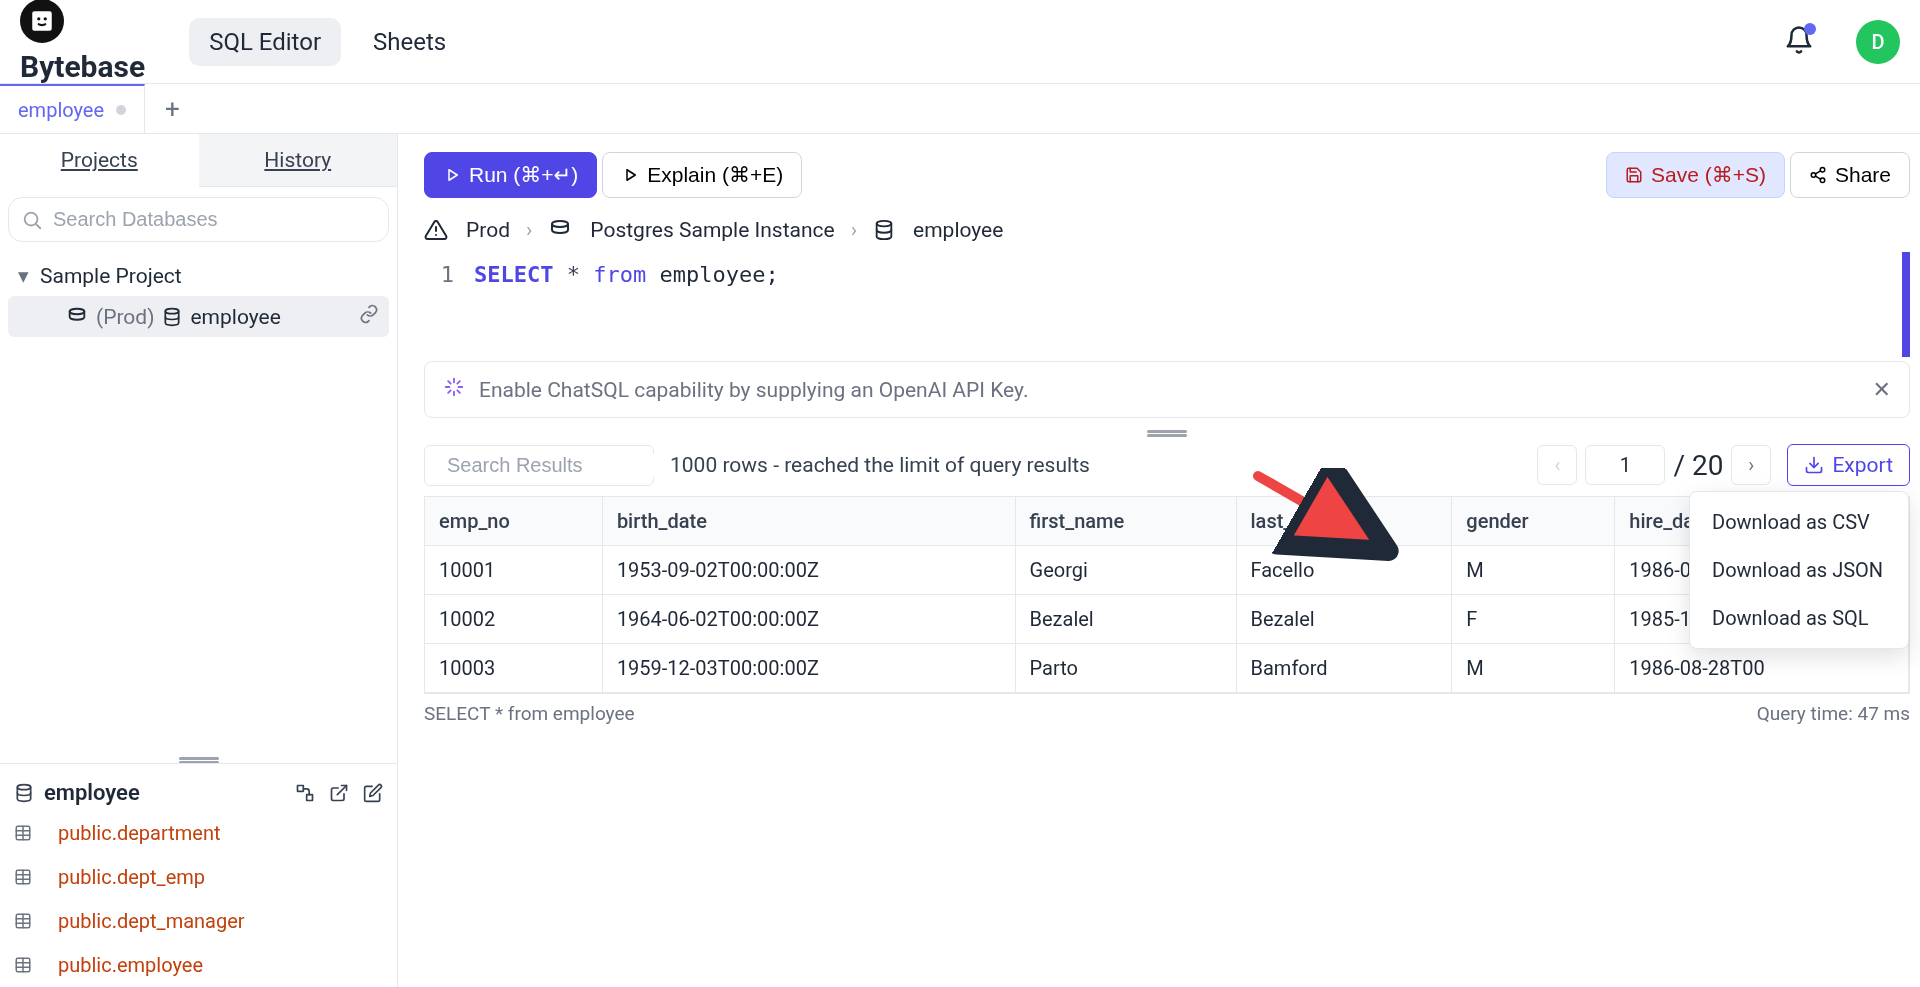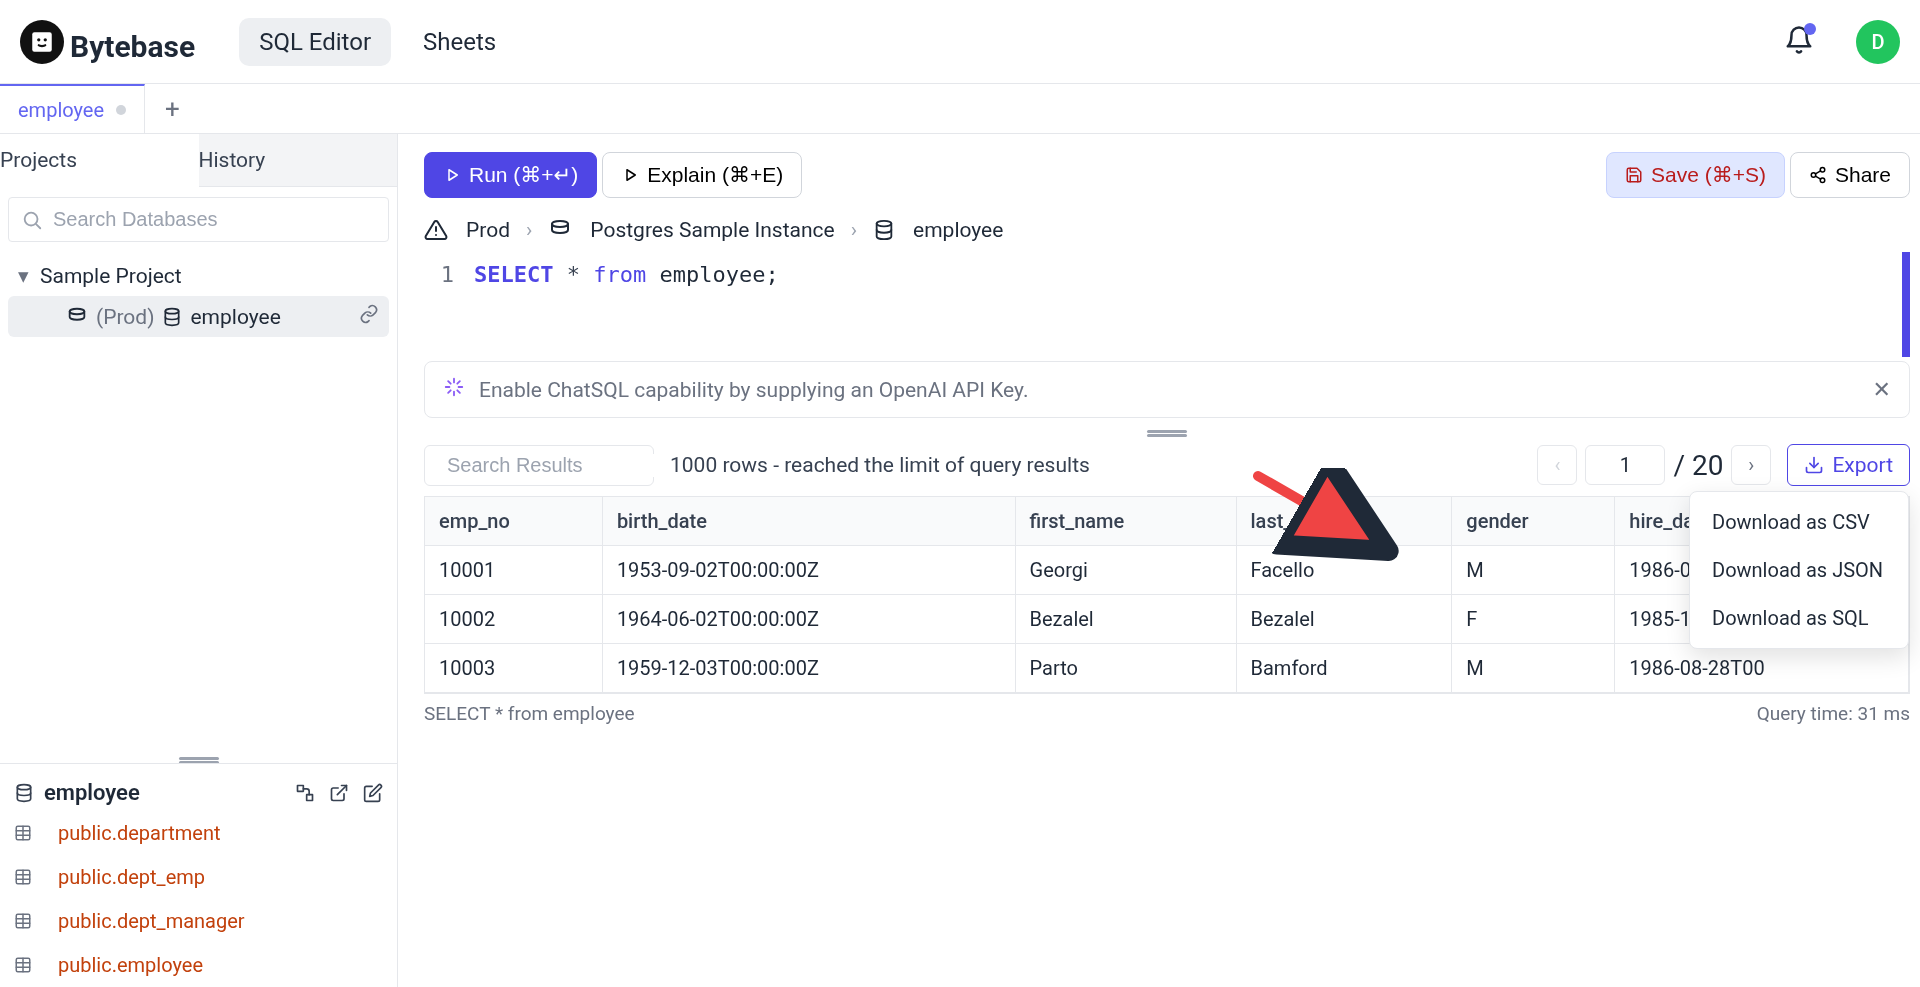--- a/index.html
+++ b/index.html
@@ -1,21 +1,21 @@
 <!DOCTYPE html>
 <html><head>
 <meta charset="utf-8">
 <style>
 * { box-sizing: border-box; margin: 0; padding: 0; }
 body { font-family: -apple-system, BlinkMacSystemFont, "Segoe UI", Roboto, sans-serif; font-size: 14px; color: #1f2937; background: #fff; overflow: hidden; }
 .app { height: 987px; width: 1920px; display: flex; flex-direction: column; }
 
 
 .header { height: 84px; border-bottom: 1px solid #e5e7eb; display: flex; align-items: center; padding: 0 20px; gap: 24px; }
-.logo { display: flex; align-items: flex-end; gap: 6px; font-size: 30px; font-weight: 700; }
+.logo { display: flex; align-items: flex-start; gap: 6px; font-size: 30px; font-weight: 700; flex-direction: column; }
 .logo-mark { width: 44px; height: 44px; border-radius: 50%; background: #111; display: flex; align-items: center; justify-content: center; }
 .logo-mark svg { width: 26px; height: 26px; }
 .header-nav { display: flex; gap: 12px; margin-left: 20px; }
 .header-nav-item { font-size: 24px; padding: 10px 20px; border-radius: 10px; cursor: pointer; }
 .header-nav-item.active { background: #edeff2; }
 .header-spacer { flex: 1; }
 .bell-wrap { position: relative; cursor: pointer; }
 .bell-wrap svg { width: 30px; height: 30px; }
 .bell-dot { position: absolute; top: -2px; right: -2px; width: 12px; height: 12px; border-radius: 50%; background: #6366f1; }
 .avatar { width: 44px; height: 44px; border-radius: 50%; background: #22c55e; color: #fff; display: flex; align-items: center; justify-content: center; font-size: 20px; font-weight: 500; margin-left: 18px; cursor: pointer; }
@@ -25,24 +25,24 @@
 .tab { display: flex; align-items: center; gap: 12px; padding: 0 18px; border-top: 2px solid #6366f1; border-right: 1px solid #e5e7eb; color: #6366f1; font-size: 20px; cursor: pointer; }
 .tab-dot { width: 10px; height: 10px; border-radius: 50%; background: #d1d5db; }
 .tab-add { display: flex; align-items: center; padding: 0 20px; font-size: 26px; color: #6b7280; cursor: pointer; }
 
 
 .main { flex: 1; display: flex; min-height: 0; }
 
 
 .sidebar { width: 398px; display: flex; flex-direction: column; border-right: 1px solid #e5e7eb; }
 .side-tabs { display: flex; }
-.side-tab { flex: 1; padding: 14px 0; font-size: 21px; cursor: pointer; color: #374151; }
+.side-tab { flex: 1; text-align: center; padding: 14px 0; font-size: 21px; cursor: pointer; color: #374151; text-decoration: underline; }
 .side-tab.active { background: #fff; border-bottom: 1px solid #fff; }
 .side-tab:not(.active) { background: #f3f4f6; border-bottom: 1px solid #e5e7eb; }
-.side-search { margin: 10px 8px; border: 1px solid #e5e7eb; border-radius: 4px; display: flex; align-items: center; padding: 10px 12px; gap: 10px; }
+.side-search { margin: 10px 8px; border: 1px solid #e5e7eb; border-radius: 14px; display: flex; align-items: center; padding: 10px 12px; gap: 10px; }
 .side-search svg { width: 22px; height: 22px; stroke: #9ca3af; }
 .side-search input { border: none; outline: none; font-size: 20px; flex: 1; color: #374151; }
 .side-search input::placeholder { color: #9ca3af; }
 .tree { padding: 4px 8px; flex: 1; }
 .tree-row { display: flex; align-items: center; gap: 8px; padding: 8px 10px; font-size: 21px; cursor: pointer; border-radius: 6px; }
 .tree-row.selected { background: #edeff2; }
 .tree-caret { width: 14px; color: #6b7280; }
 .tree-indent { width: 40px; }
 .db-link-icon { margin-left: auto; }
 .db-link-icon svg { width: 20px; height: 20px; stroke: #6b7280; }
@@ -412,21 +412,21 @@
                 <td>Bamford</td>
                 <td>M</td>
                 <td>1986-08-28T00</td>
               </tr>
             </tbody>
         </table>
       </div>
 
       <div class="footer">
         <span>SELECT * from employee</span>
-        <span class="right">Query time: 31 ms</span>
+        <span class="right">Query time: 47 ms</span>
       </div>
     </div>
   </div>
 </div>
 
 <svg class="arrow-annotation" width="150" height="100">
   <defs>
       <marker id="ah" markerWidth="12" markerHeight="12" refX="9" refY="5" orient="auto">
         <path d="M0 0 L10 5 L0 10 z" fill="#ef4444"></path>
       </marker>

